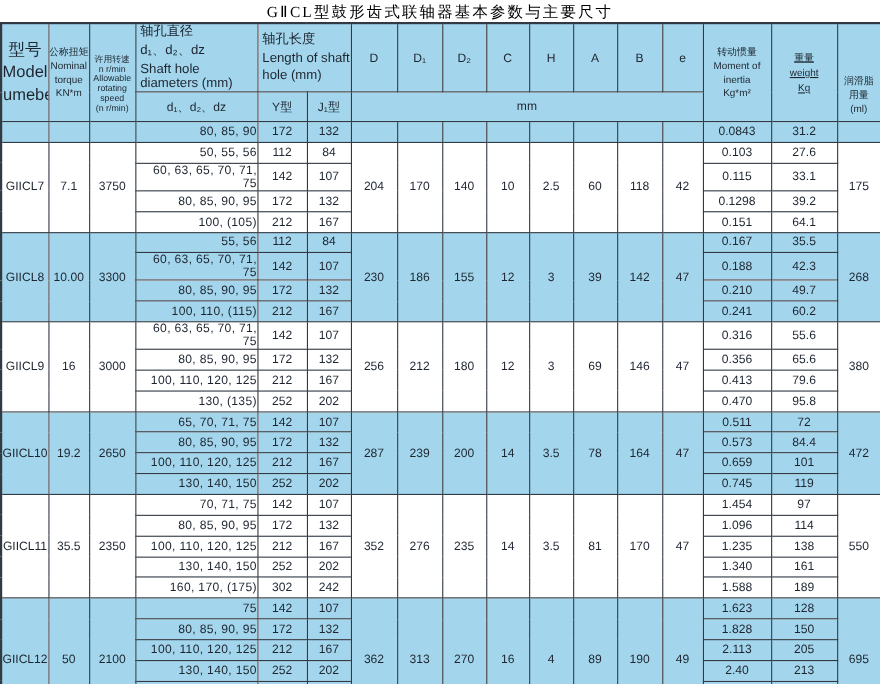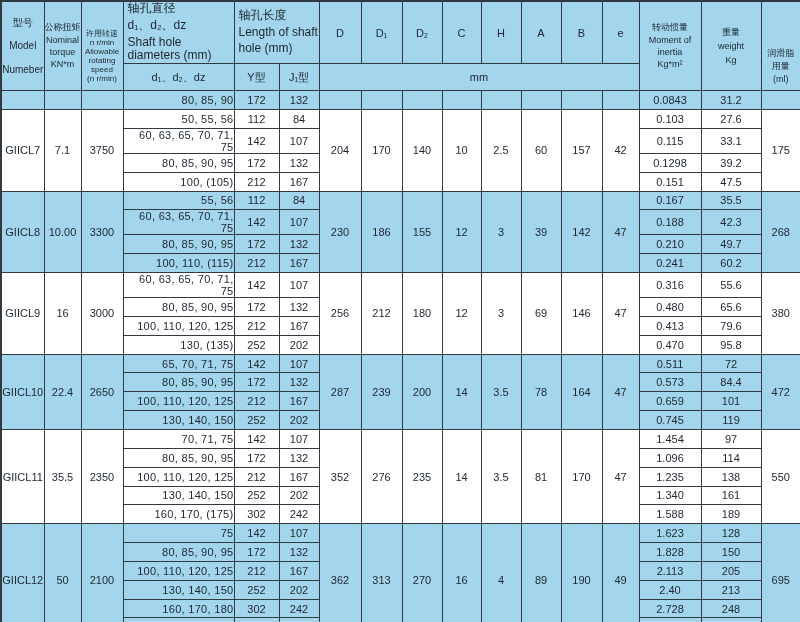--- a/index.html
+++ b/index.html
@@ -13,31 +13,32 @@
         color:var(--ink);vertical-align:middle;}
   thead th{background:var(--blue);}
   tr.blue td{background:var(--blue);}
   tr.white td{background:#fff;}
   tr.hr1{height:43px;} tr.hr2{height:27px;}
   tbody tr{height:18.85px;}
   td{font-size:11px;text-align:center;}
   td.bores{text-align:right;padding-left:7px;letter-spacing:0.3px;}
   .stack{display:flex;flex-direction:column;justify-content:center;align-items:center;
          font-size:9px;line-height:1.15;gap:2px;}
-  .model-h .stack{height:58px;justify-content:space-between;padding:3px 0;font-size:10px;}
+  .model-h .stack{height:58px;justify-content:space-between;padding:3px 0;font-size:15px;}
   .speed-h .stack{font-size:8px;gap:0;margin-top:20px;}
   .shaft-h .stack,.length-h .stack{align-items:flex-start;text-align:left;
          padding-left:4px;font-size:12px;gap:3px;}
-  .inertia-h .stack{gap:2px;} .weight-h .stack{gap:4px;} .grease-h .stack{gap:3px;margin-top:40px;}
+  .inertia-h .stack{gap:2px;} .weight-h .stack{gap:4px;text-decoration:underline;} .grease-h .stack{gap:3px;margin-top:40px;}
   th.dimhead,th.subhead{font-size:11px;}
 </style>
 </head>
 <body>
 
 <div class="page">
+  <div class="title">GⅡCL型鼓形齿式联轴器基本参数与主要尺寸</div>
   <table>
     <colgroup>
       <col style="width:43px">
         <col style="width:37px">
         <col style="width:42px">
       <col style="width:111px">
         <col style="width:45px">
         <col style="width:40px">
       <col style="width:42px">
         <col style="width:41px">
@@ -156,21 +157,21 @@
           <td rowspan="4">3750</td>
           <td class="bores">50, 55, 56</td>
           <td>112</td>
           <td>84</td>
           <td rowspan="4">204</td>
           <td rowspan="4">170</td>
           <td rowspan="4">140</td>
           <td rowspan="4">10</td>
           <td rowspan="4">2.5</td>
           <td rowspan="4">60</td>
-          <td rowspan="4">157</td>
+          <td rowspan="4">118</td>
           <td rowspan="4">42</td>
           <td>0.103</td>
           <td>27.6</td>
           <td rowspan="4">175</td>
         </tr>
         <tr class="white">
           <td class="bores">60, 63, 65, 70, 71, 75</td>
           <td>142</td>
           <td>107</td>
           <td>0.115</td>
@@ -181,21 +182,21 @@
           <td>172</td>
           <td>132</td>
           <td>0.1298</td>
           <td>39.2</td>
         </tr>
         <tr class="white">
           <td class="bores">100, (105)</td>
           <td>212</td>
           <td>167</td>
           <td>0.151</td>
-          <td>47.5</td>
+          <td>64.1</td>
         </tr>
         <tr class="blue">
           <td rowspan="4">GIICL8</td>
           <td rowspan="4">10.00</td>
           <td rowspan="4">3300</td>
           <td class="bores">55, 56</td>
           <td>112</td>
           <td>84</td>
           <td rowspan="4">230</td>
           <td rowspan="4">186</td>
@@ -246,40 +247,40 @@
           <td rowspan="4">146</td>
           <td rowspan="4">47</td>
           <td>0.316</td>
           <td>55.6</td>
           <td rowspan="4">380</td>
         </tr>
         <tr class="white">
           <td class="bores">80, 85, 90, 95</td>
           <td>172</td>
           <td>132</td>
-          <td>0.480</td>
+          <td>0.356</td>
           <td>65.6</td>
         </tr>
         <tr class="white">
           <td class="bores">100, 110, 120, 125</td>
           <td>212</td>
           <td>167</td>
           <td>0.413</td>
           <td>79.6</td>
         </tr>
         <tr class="white">
           <td class="bores">130, (135)</td>
           <td>252</td>
           <td>202</td>
           <td>0.470</td>
           <td>95.8</td>
         </tr>
         <tr class="blue">
           <td rowspan="4">GIICL10</td>
-          <td rowspan="4">22.4</td>
+          <td rowspan="4">19.2</td>
           <td rowspan="4">2650</td>
           <td class="bores">65, 70, 71, 75</td>
           <td>142</td>
           <td>107</td>
           <td rowspan="4">287</td>
           <td rowspan="4">239</td>
           <td rowspan="4">200</td>
           <td rowspan="4">14</td>
           <td rowspan="4">3.5</td>
           <td rowspan="4">78</td>

